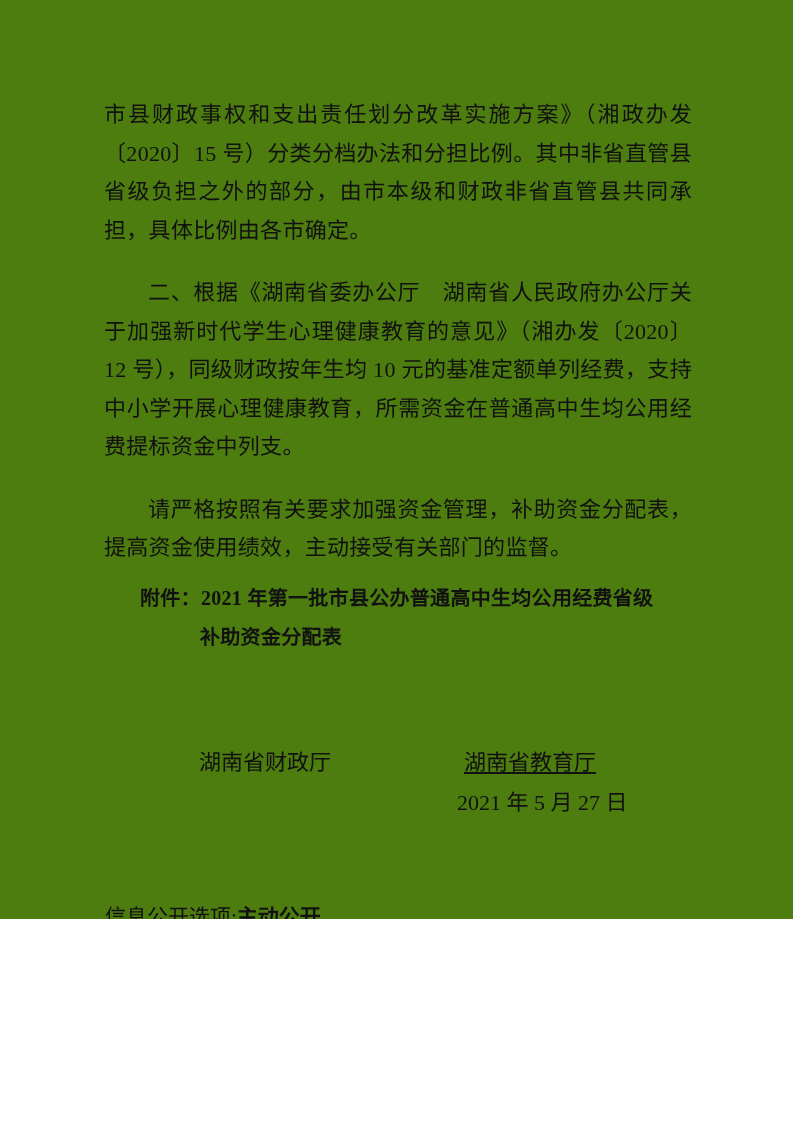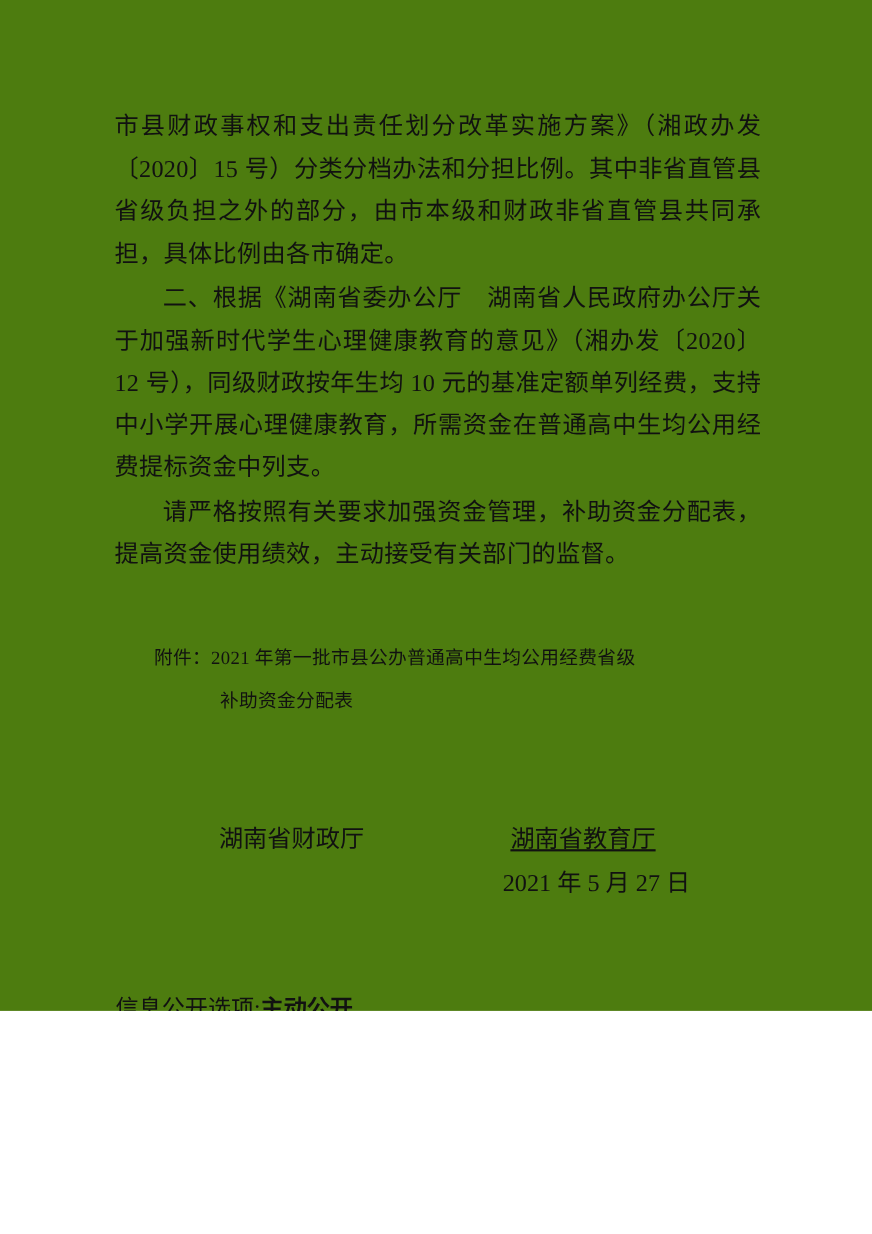--- a/index.html
+++ b/index.html
@@ -27,35 +27,36 @@
     font-size: 22px;
     line-height: 38.5px;
     text-align: justify;
     text-justify: inter-ideograph;
     letter-spacing: 0.3px;
   }
   .body-text p {
     margin: 0;
   }
   .body-text p + p {
-    margin-top: 2px;
+    margin-top: 24px;
   }
   .body-text p.indent {
     text-indent: 2em;
   }
 
   
   .attachment {
     position: absolute;
     left: 140px;
     top: 579px;
     width: 555px;
-    font-size: 17px;
+    font-size: 20px;
     line-height: 39px;
     letter-spacing: 0.3px;
+    font-weight: bold;
   }
   .attachment .att-row {
     display: block;
   }
   .attachment .att-cont {
     margin-left: 60px;
   }
 
   
   .signatures {

